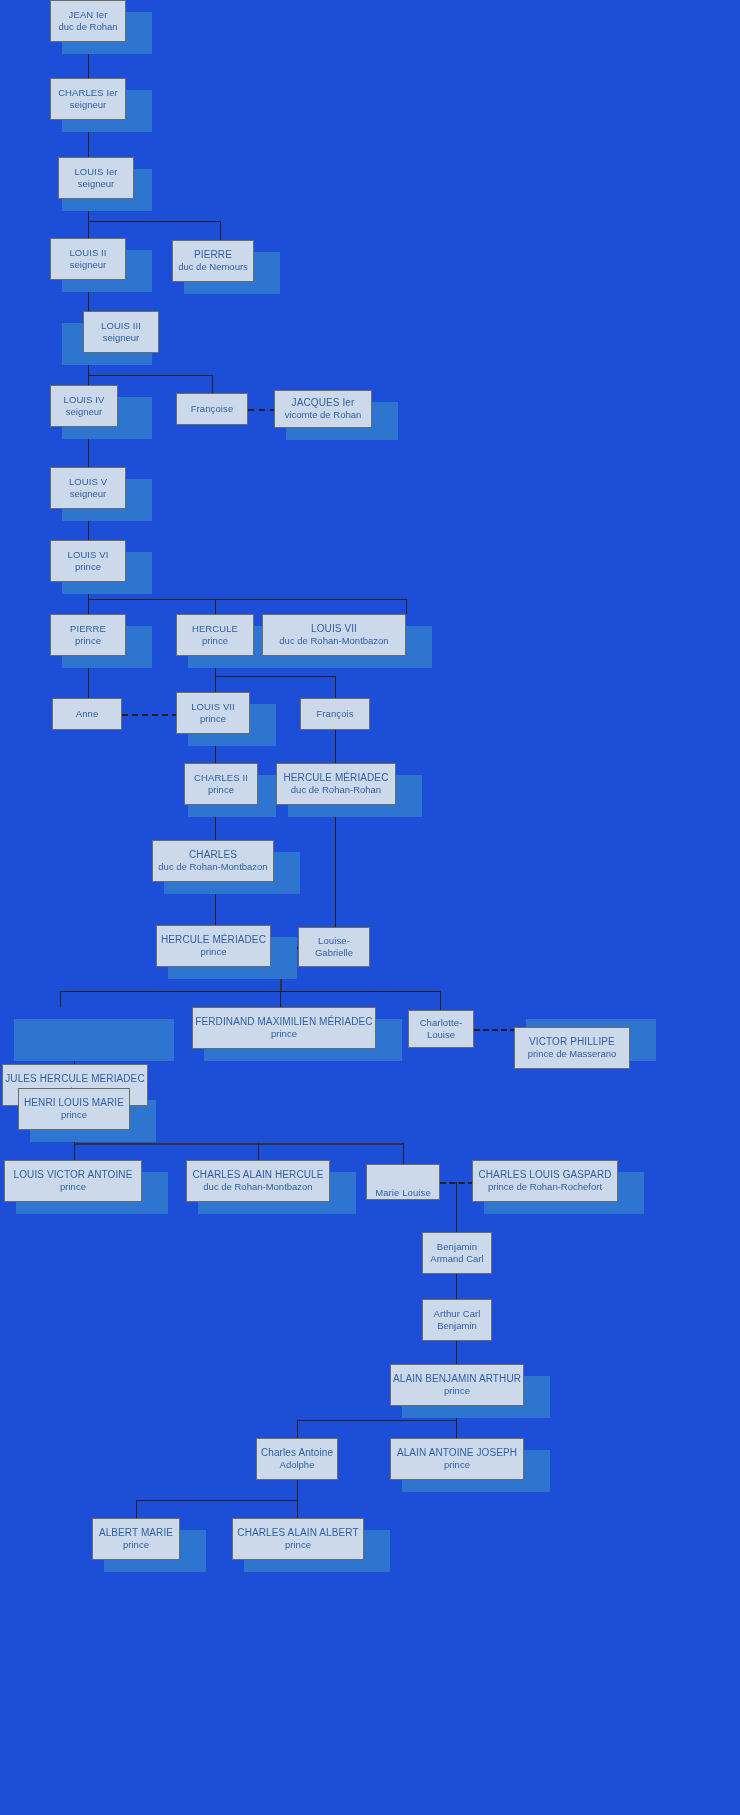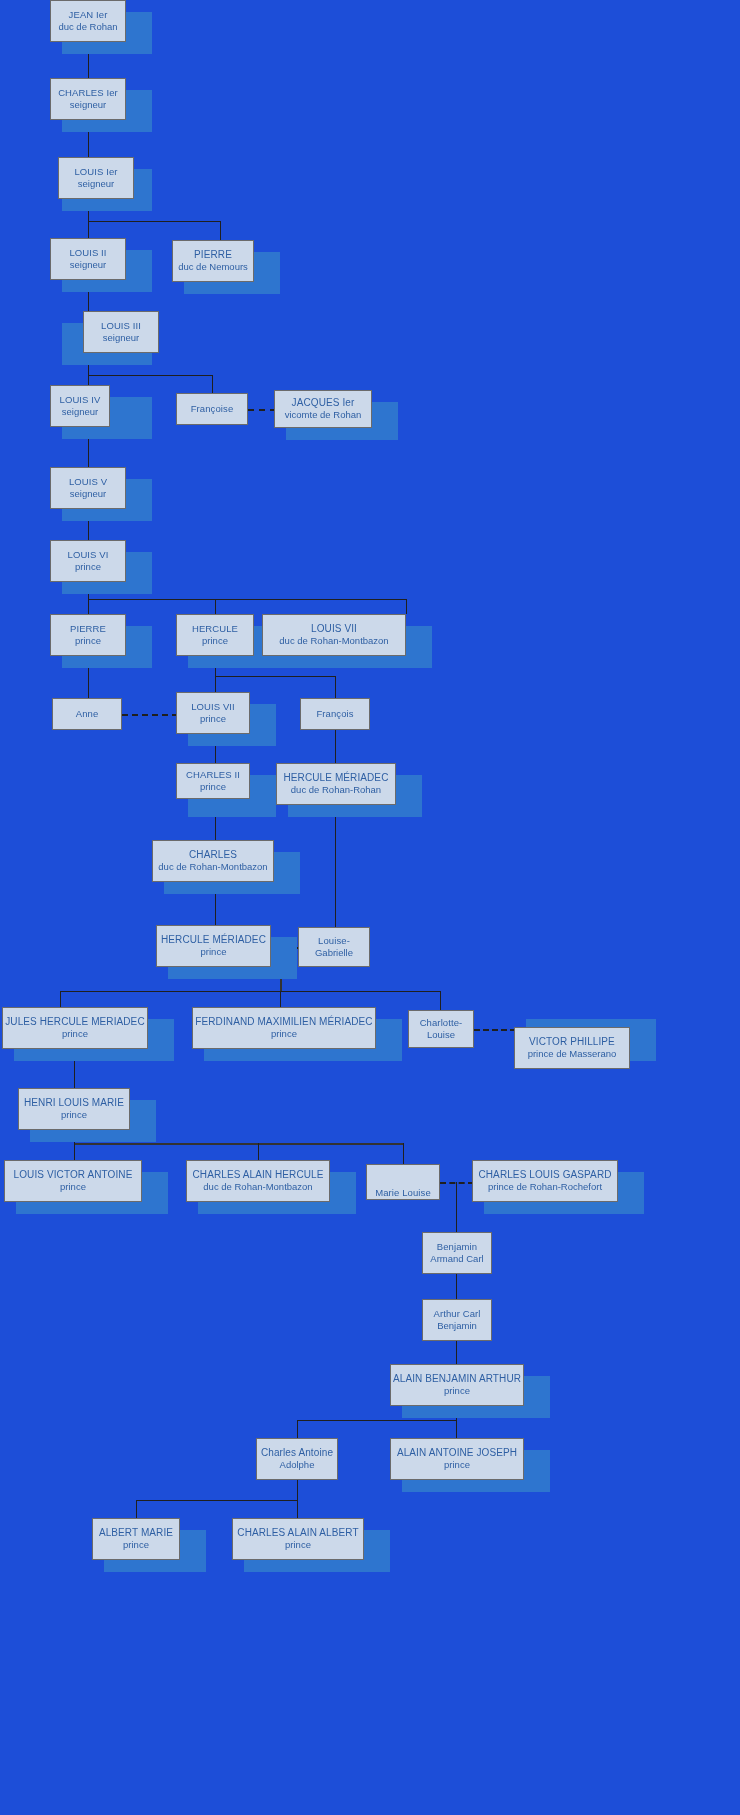--- a/index.html
+++ b/index.html
@@ -156,21 +156,21 @@
       <div class="node" style="left: 172px; top: 240px; width: 82px; height: 42px;">
         <div class="n1">PIERRE</div>
         <div class="n2">duc de Nemours</div>
       </div>
       <div class="shadow" style="left: 62px; top: 323px; width: 90px; height: 42px;"></div>
       <div class="node small" style="left: 50px; top: 311px; width: 76px; height: 42px; margin-left: 33px;">
         <div class="n1">LOUIS III</div>
         <div class="n2">seigneur</div>
       </div>
       <div class="shadow" style="left: 62px; top: 397px; width: 90px; height: 42px;"></div>
-      <div class="node small" style="left: 50px; top: 385px; width: 60px; height: 42px;">
+      <div class="node small" style="left: 50px; top: 385px; width: 68px; height: 42px;">
         <div class="n1">LOUIS IV</div>
         <div class="n2">seigneur</div>
       </div>
       <div class="node small" style="left: 176px; top: 393px; width: 72px; height: 32px;">
         <div class="n1">Françoise</div>
       </div>
       <div class="shadow" style="left: 286px; top: 402px; width: 112px; height: 38px;"></div>
       <div class="node" style="left: 274px; top: 390px; width: 98px; height: 38px;">
         <div class="n1">JACQUES Ier</div>
         <div class="n2">vicomte de Rohan</div>
@@ -205,21 +205,21 @@
       </div>
       <div class="shadow" style="left: 188px; top: 704px; width: 88px; height: 42px;"></div>
       <div class="node small" style="left: 176px; top: 692px; width: 74px; height: 42px;">
         <div class="n1">LOUIS VII</div>
         <div class="n2">prince</div>
       </div>
       <div class="node small" style="left: 300px; top: 698px; width: 70px; height: 32px;">
         <div class="n1">François</div>
       </div>
       <div class="shadow" style="left: 188px; top: 775px; width: 88px; height: 42px;"></div>
-      <div class="node small" style="left: 176px; top: 763px; width: 74px; height: 36px;">
+      <div class="node small" style="left: 184px; top: 763px; width: 74px; height: 42px;">
         <div class="n1">CHARLES II</div>
         <div class="n2">prince</div>
       </div>
       <div class="shadow" style="left: 288px; top: 775px; width: 134px; height: 42px;"></div>
       <div class="node" style="left: 276px; top: 763px; width: 120px; height: 42px;">
         <div class="n1">HERCULE MÉRIADEC</div>
         <div class="n2">duc de Rohan-Rohan</div>
       </div>
       <div class="shadow" style="left: 164px; top: 852px; width: 136px; height: 42px;"></div>
       <div class="node" style="left: 152px; top: 840px; width: 122px; height: 42px;">
@@ -229,21 +229,21 @@
       <div class="shadow" style="left: 168px; top: 937px; width: 129px; height: 42px;"></div>
       <div class="node" style="left: 156px; top: 925px; width: 115px; height: 42px;">
         <div class="n1">HERCULE MÉRIADEC</div>
         <div class="n2">prince</div>
       </div>
       <div class="node small" style="left: 298px; top: 927px; width: 72px; height: 40px;">
         <div class="n1">Louise-</div>
         <div class="n2">Gabrielle</div>
       </div>
       <div class="shadow" style="left: 14px; top: 1019px; width: 160px; height: 42px;"></div>
-      <div class="node" style="left: 2px; top: 1007px; width: 146px; height: 42px;">
+      <div class="node" style="left: 2px; top: 1064px; width: 146px; height: 42px;">
         <div class="n1">JULES HERCULE MERIADEC</div>
         <div class="n2">prince</div>
       </div>
       <div class="shadow" style="left: 204px; top: 1019px; width: 198px; height: 42px;"></div>
       <div class="node" style="left: 192px; top: 1007px; width: 184px; height: 42px; justify-content: center;">
         <div class="n1">FERDINAND MAXIMILIEN MÉRIADEC</div>
         <div class="n2">prince</div>
       </div>
       <div class="node small" style="left: 408px; top: 1010px; width: 66px; height: 38px;">
         <div class="n1">Charlotte-</div>

